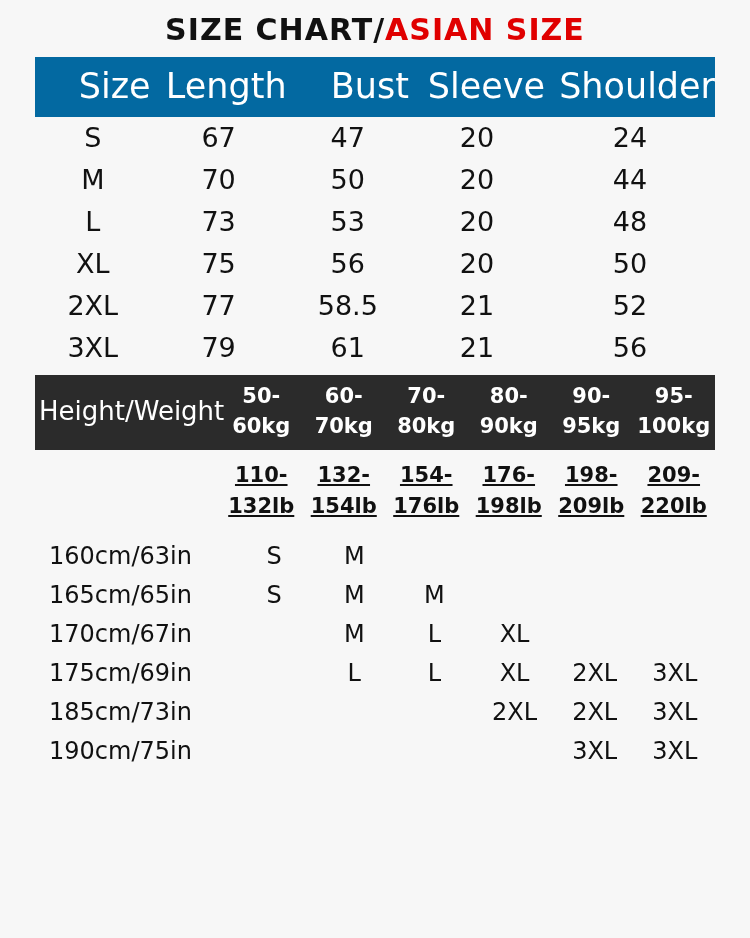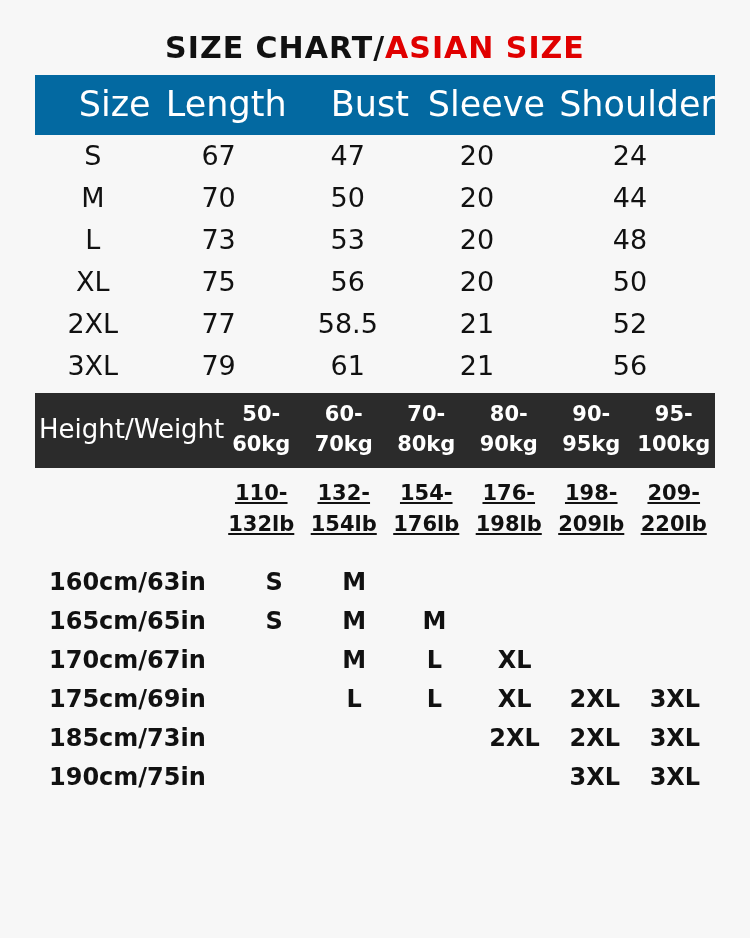--- a/index.html
+++ b/index.html
@@ -23,21 +23,20 @@
 
   
   .title {
     text-align: center;
     font-size: 30px;
     font-weight: bold;
     letter-spacing: 1px;
     padding-top: 12px;
     padding-bottom: 10px;
     white-space: nowrap;
-    margin-top: 18px;
   }
   .title .part1 { color: #111; }
   .title .part2 { color: #e00000; }
 
   
   .size-table {
     width: 680px;
     margin: 0 auto;
     border-collapse: collapse;
     table-layout: fixed;
@@ -117,24 +116,23 @@
     font-size: 21px;
     font-weight: bold;
     color: #111;
     line-height: 1.5;
   }
   .lb-row .lbcol span { display: block; }
 
   
   .height-grid {
     width: 680px;
-    margin: 22px auto 0 auto;
+    margin: 14px auto 0 auto;
     border-collapse: collapse;
     table-layout: fixed;
-    font-weight: bold;
   }
   .height-grid td {
     font-size: 24px;
     color: #111;
     padding: 5px 0 6px 0;
     text-align: center;
     white-space: nowrap;
   }
   .height-grid td.hlabel {
     width: 185px;

